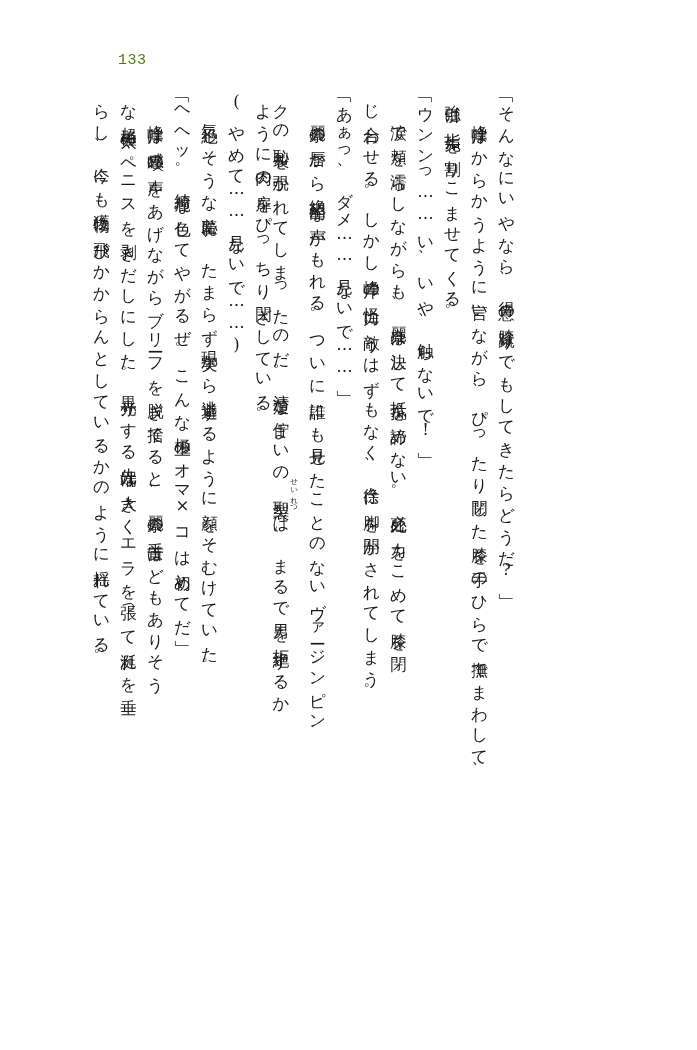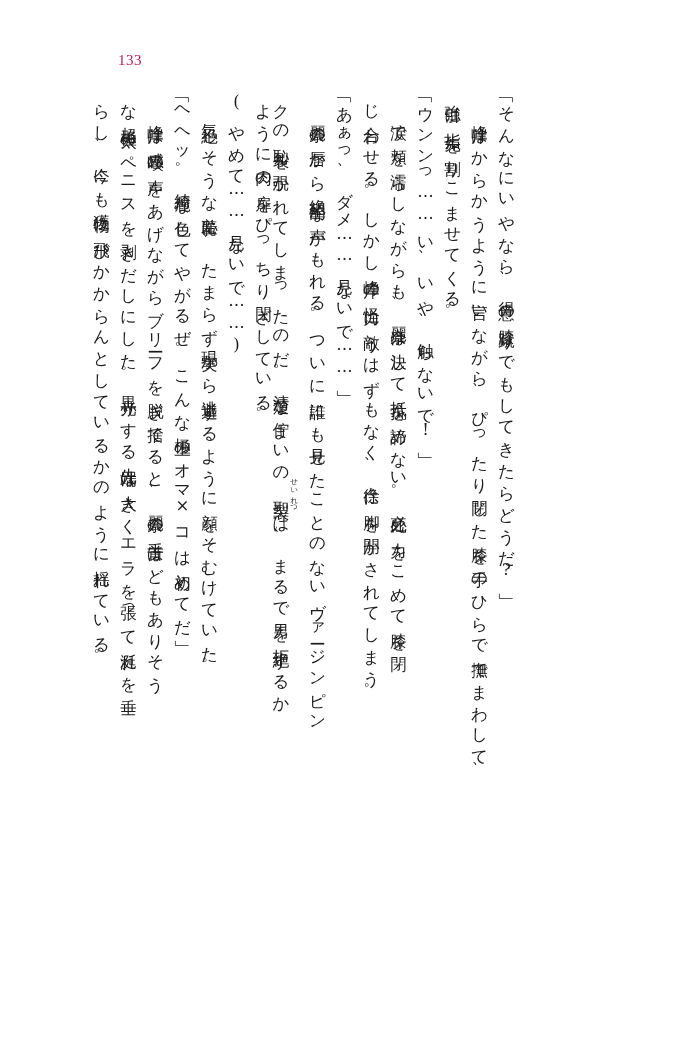--- a/index.html
+++ b/index.html
@@ -13,24 +13,24 @@
     height: 1050px;
     background: #ffffff;
     overflow: hidden;
     font-family: "DejaVu Serif", "Liberation Serif", serif;
     color: #1a1a1a;
   }
   #page-number {
     position: absolute;
     left: 118px;
     top: 52px;
-    font-family: Liberation Serif, serif;
+    font-family: Liberation Mono, monospace;
     font-size: 15px;
     letter-spacing: 0.5px;
-    color: #be185d;
+    color: #4d7c0f;
   }
   
   #body-text {
     position: absolute;
     top: 92px;
     right: 105px;
     height: 900px;
     width: 510px;
     display: flex;
     flex-direction: row;

